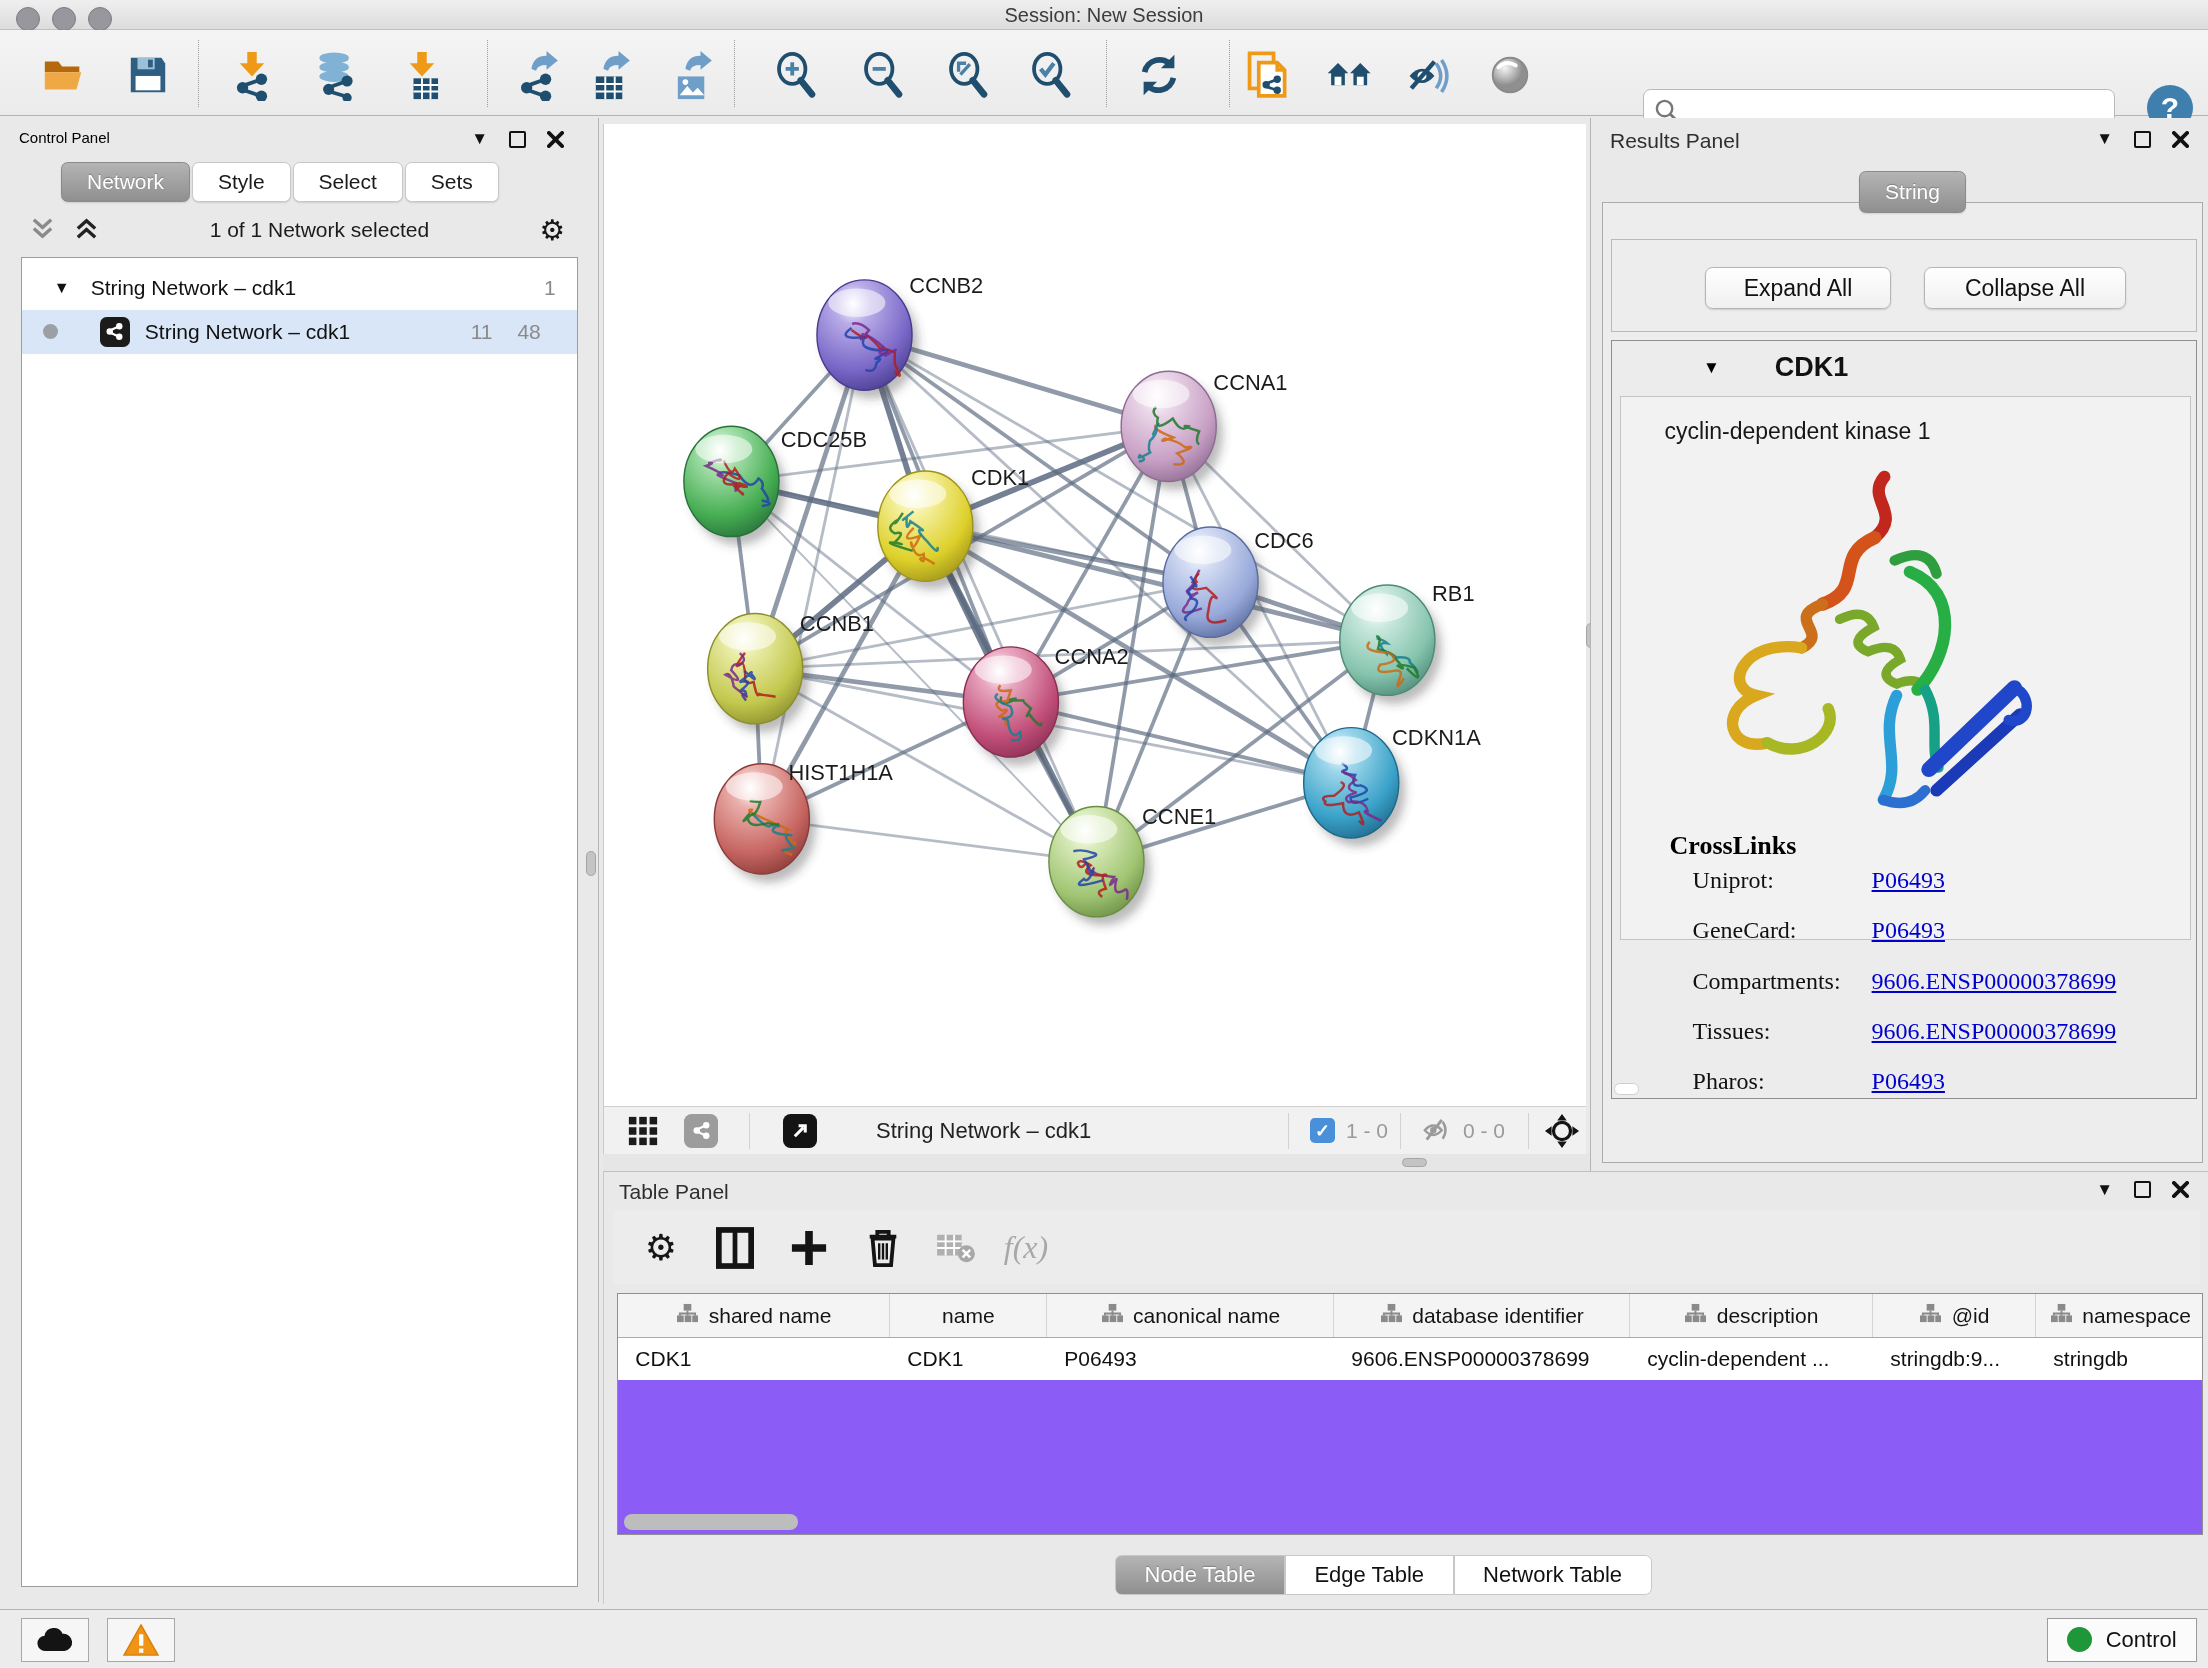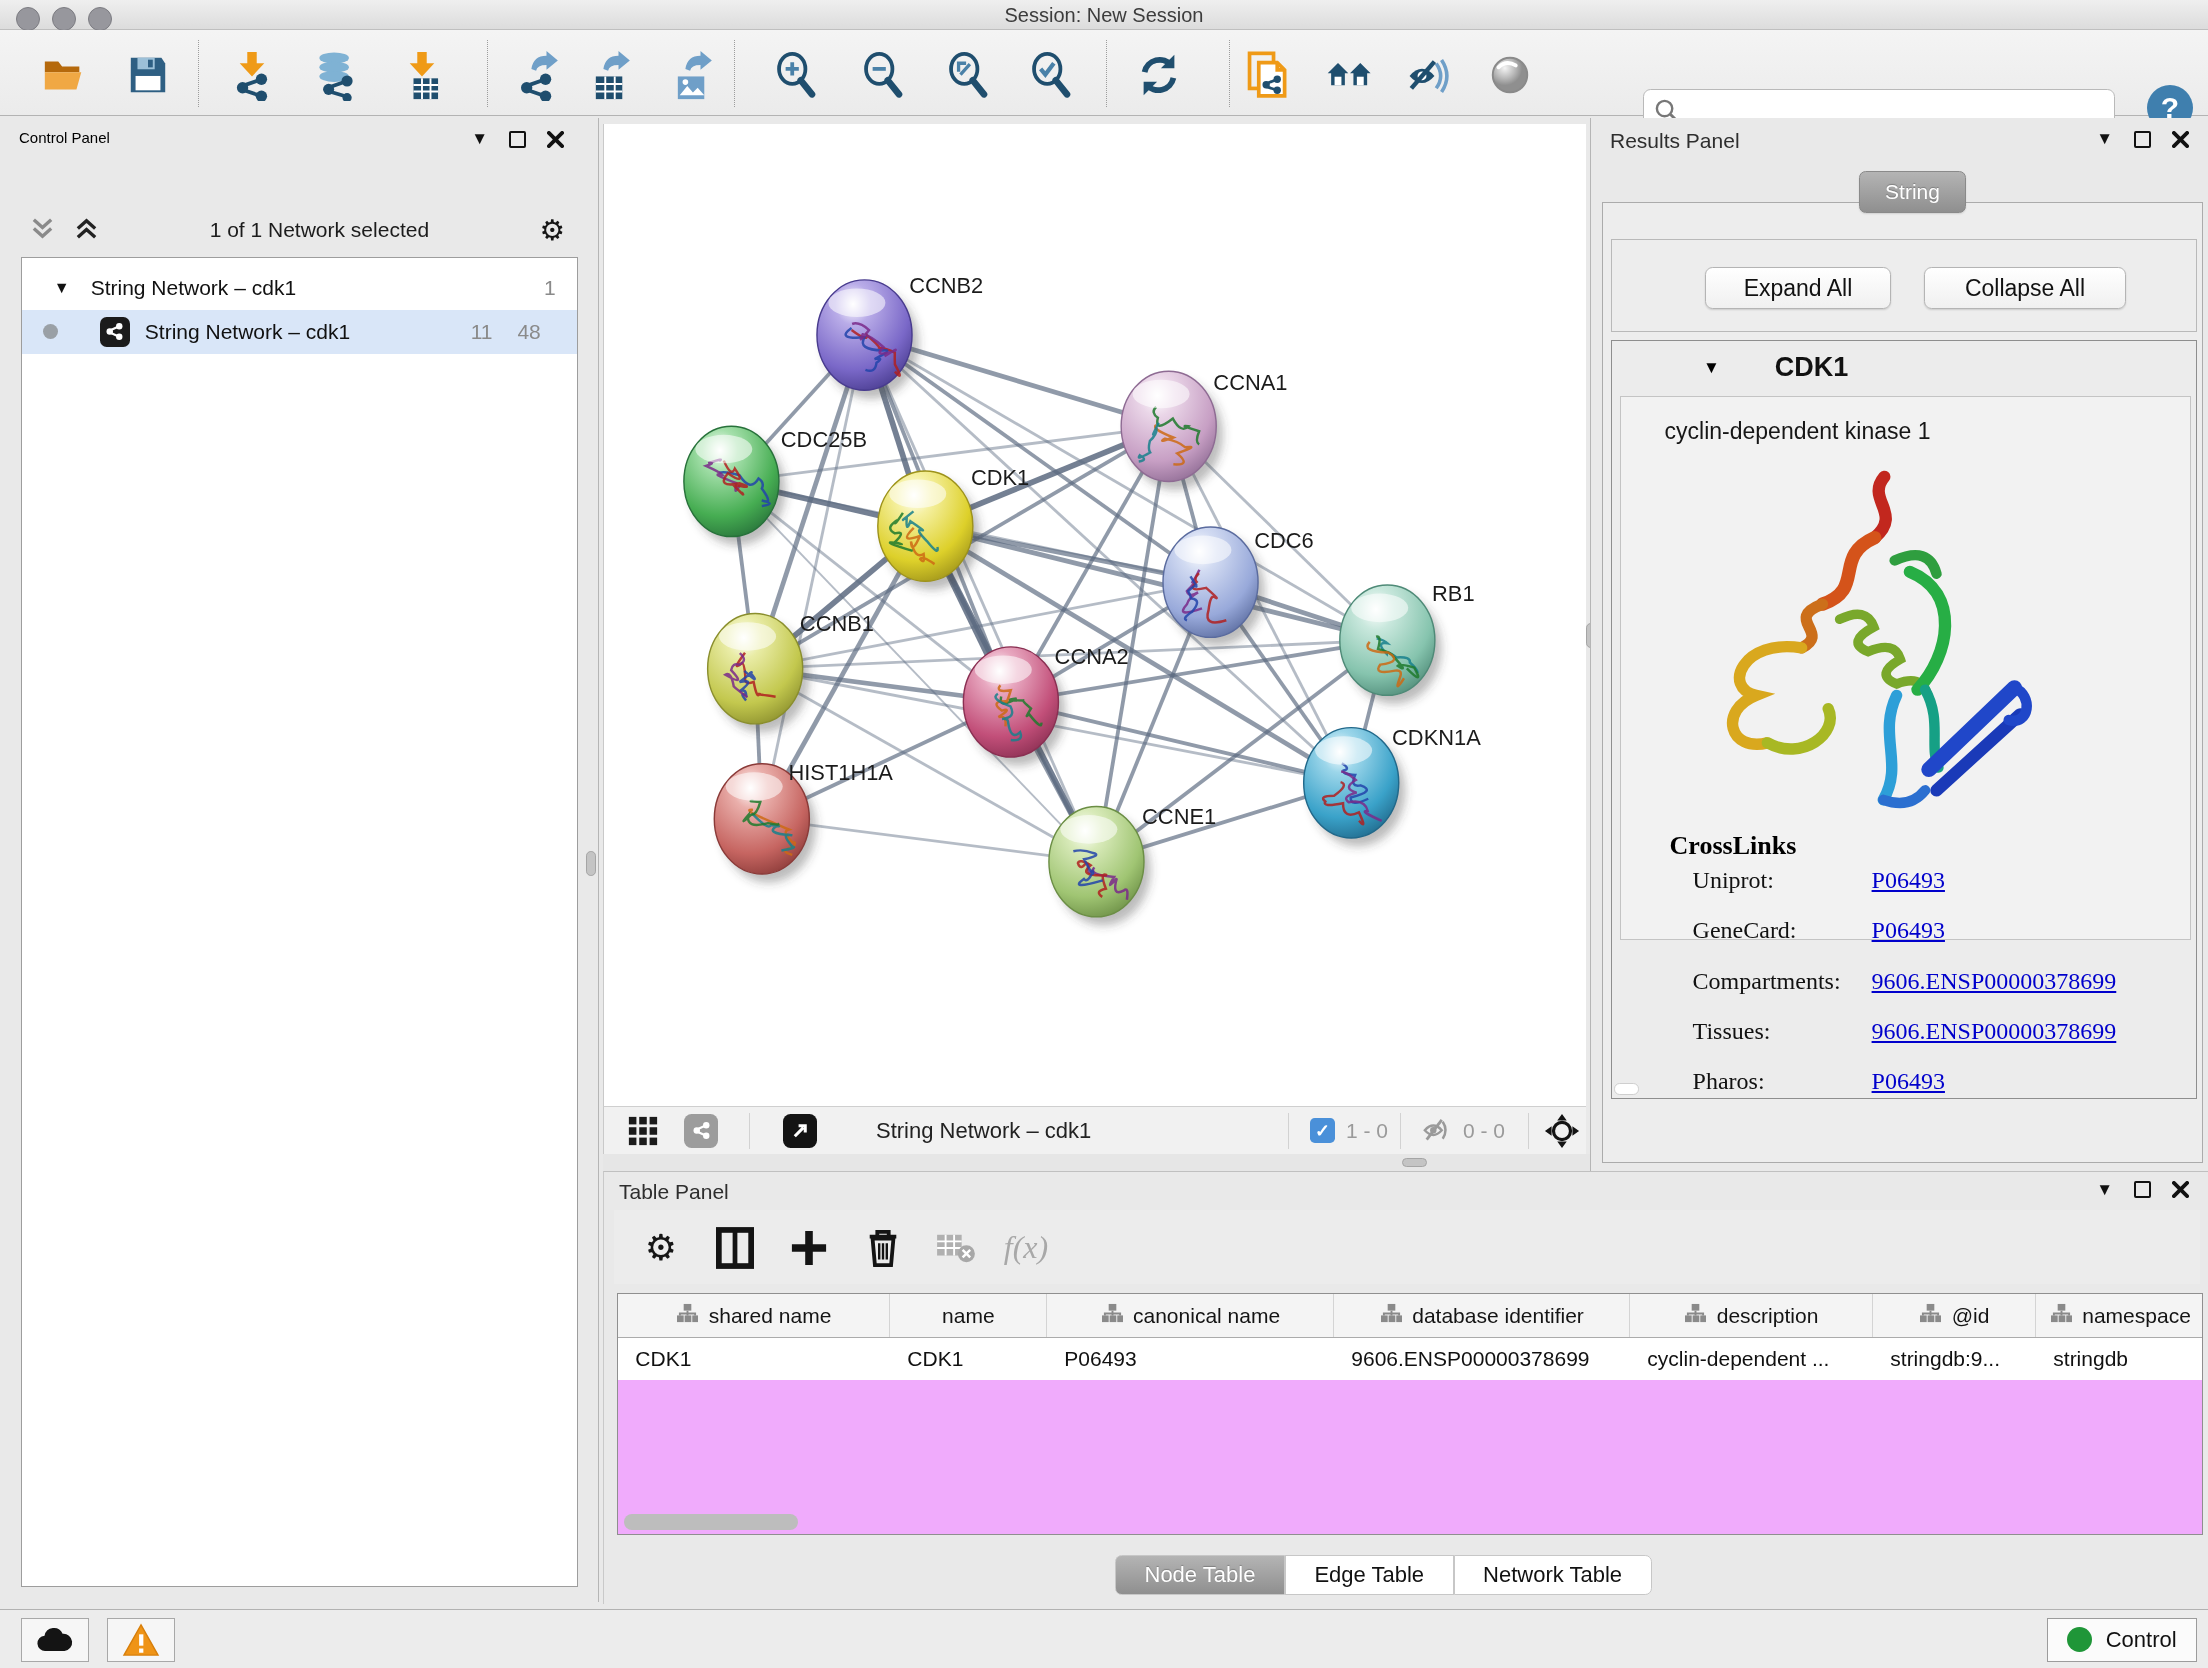--- a/index.html
+++ b/index.html
@@ -118,21 +118,21 @@
     background:#fff; border:1px solid #cfcfcf; border-radius:5.7px; }
 
   
   #table-panel { position:absolute; left:603px; top:1171px; width:1605px; height:433px;
     background:#e9e9e9; border-left:1px solid #c9c9c9; border-top:1px solid #c0c0c0; }
   #tp-toolbar { position:absolute; left:9.5px; top:38px; width:1586px; height:74px;
     background:#ececec; }
   .tp-icon { position:absolute; top:13.3px; width:49px; height:49px; display:flex;
     align-items:center; justify-content:center; }
   #tp-table { position:absolute; left:13.3px; top:121px; width:1586px; height:242px;
-    background:#f0abfc; border:1.9px solid #8f8f8f; overflow:hidden; }
+    background:#8b5cf6; border:1.9px solid #8f8f8f; overflow:hidden; }
   #tp-header { display:flex; height:44px; background:#f4f4f4; border-bottom:1px solid #ababab; }
   .th { display:flex; align-items:center; justify-content:center; gap:9.5px;
     font-size:21px; color:#141414; border-right:1px solid #d4d4d4; overflow:hidden;
     white-space:nowrap; flex:none; }
   #tp-row { display:flex; height:42px; background:#fff; }
   .td { display:flex; align-items:center; font-size:21px; color:#111;
     padding-left:17px; overflow:hidden; white-space:nowrap; flex:none; }
   #tp-hscroll { position:absolute; left:5.7px; bottom:3.8px; width:174px; height:16px;
     background:#bdbdbd; border-radius:8.6px; }
   #tp-tabs { position:absolute; left:511px; top:383px; display:flex; }
@@ -340,20 +340,26 @@
   <div id="control-panel">
     <div class="abs" style="left:19px; top:11.4px;">Control Panel</div>
     <div class="panel-ctrls" style="right:34px; top:11.4px;">
       <span class="tri-down">▼</span>
       <span class="box-icon"></span>
       <span class="x-icon">
           <svg width="17" height="17" viewBox="0 0 18 18">
             <path d="M2 2 L16 16 M16 2 L2 16" stroke="#111" stroke-width="4" stroke-linecap="round"></path>
           </svg>
         </span>
+    </div>
+    <div class="tabs" style="left:61px; top:44px;">
+      <div class="tab selected">Network</div>
+      <div class="tab">Style</div>
+      <div class="tab">Select</div>
+      <div class="tab">Sets</div>
     </div>
     <div id="cp-inner">
       <div id="cp-statusrow">
         <span style="margin-left:13.3px"><svg width="25" height="25" viewBox="0 0 26 26">
               <path d="M4 4 l9 8 9-8 M4 13 l9 8 9-8" fill="none" stroke="#8a8a8a" stroke-width="3.5"></path>
             </svg></span>
         <span style="margin-left:19px"><svg width="25" height="25" viewBox="0 0 26 26">
               <path d="M4 22 l9 -8 9 8 M4 13 l9 -8 9 8" fill="none" stroke="#222" stroke-width="3.5"></path>
             </svg></span>
         <span id="cp-status">1 of 1 Network selected</span>

